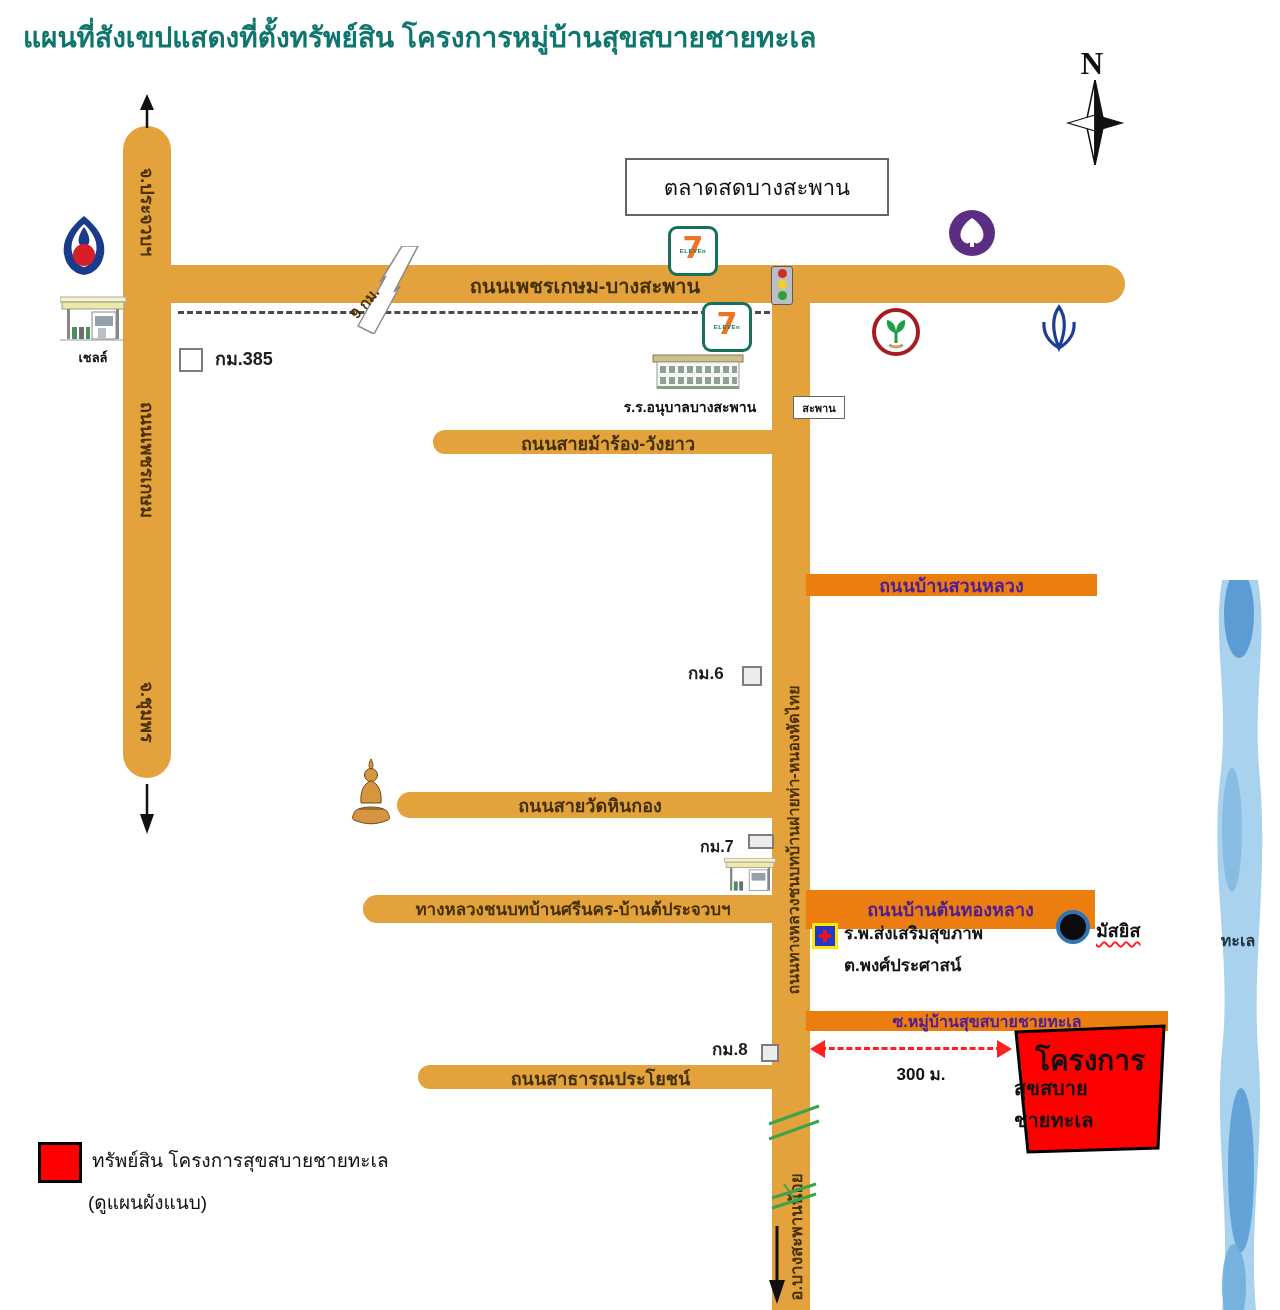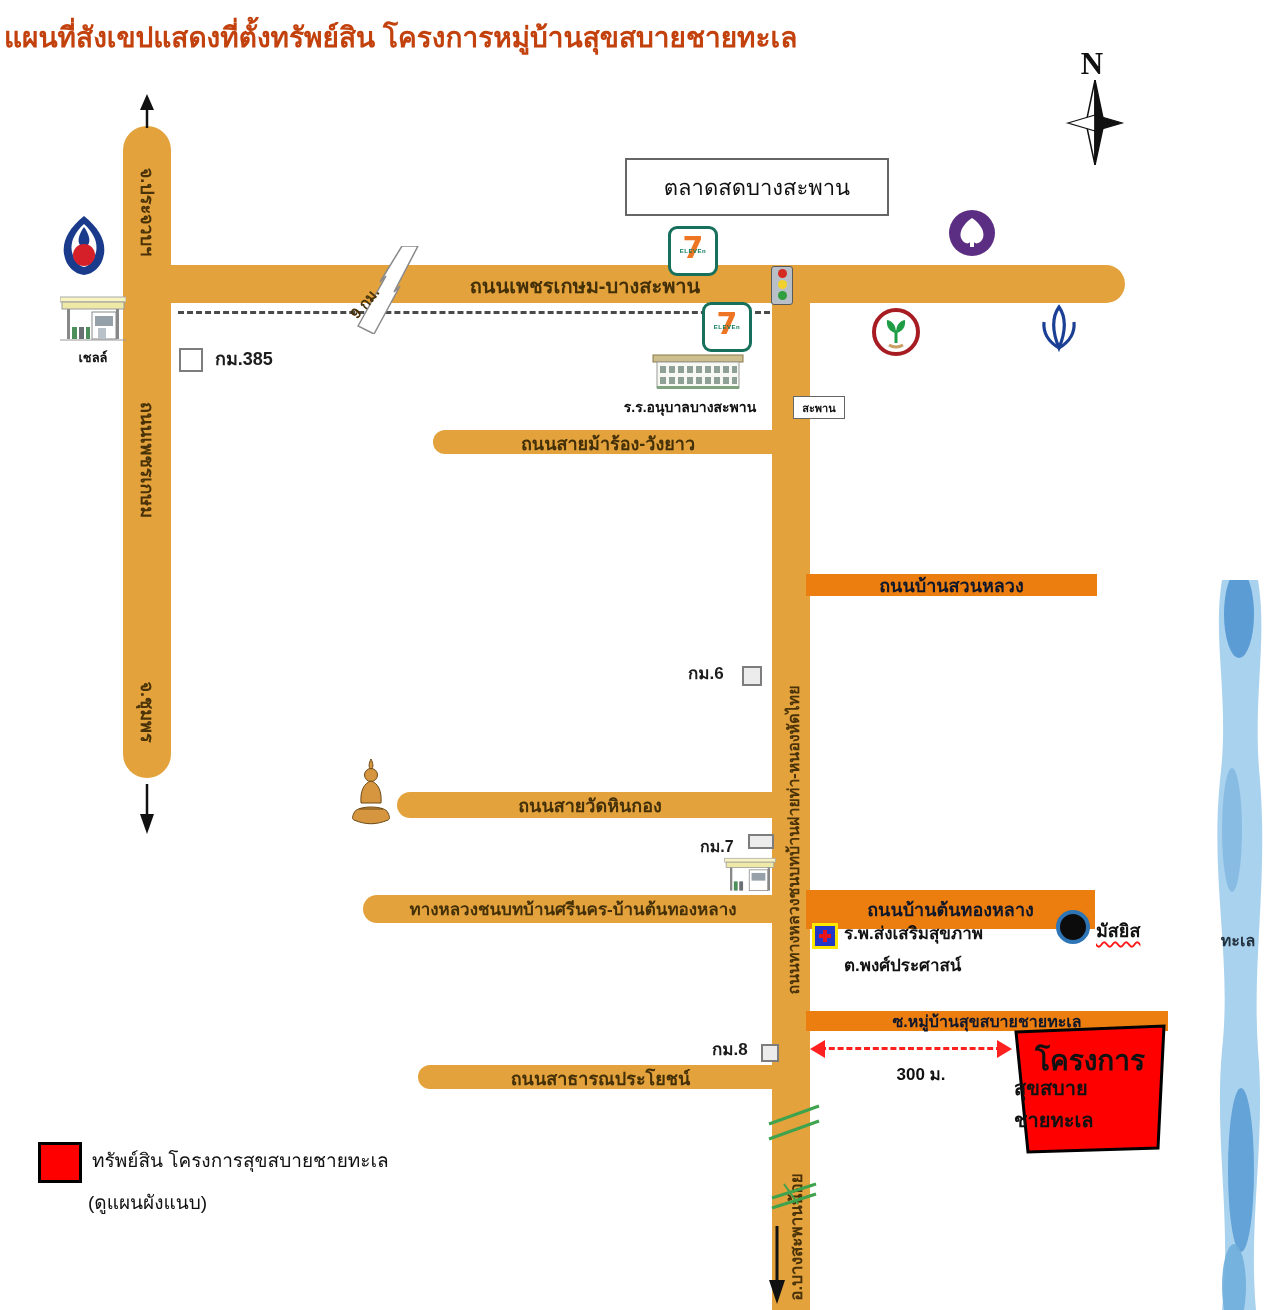--- a/index.html
+++ b/index.html
@@ -1,27 +1,27 @@
 <!DOCTYPE html>
 <html><head>
 <meta charset="utf-8">
 <style>
   html,body{margin:0;padding:0;background:#fff}
   .map{position:relative;width:1280px;height:1310px;background:#ffffff;
        font-family:"Liberation Sans",sans-serif;color:#111;overflow:hidden}
   .abs{position:absolute}
   .road{position:absolute;background:#E3A23C}
   .bar{position:absolute;background:#EC7D0F;display:flex;align-items:center;justify-content:center;
-       font-weight:bold;color:#0f172a}
+       font-weight:bold;color:#4c1d95}
   .rlabel{position:absolute;text-align:center;font-weight:bold;color:#443008;line-height:24px}
   .vtext{position:absolute;text-align:center;font-weight:bold;color:#4a3208;white-space:nowrap;line-height:22px}
   .kmtext{position:absolute;font-weight:bold;color:#1c1c1c;font-size:17px;line-height:22px}
   .kmbox{position:absolute;background:#ececec;border:2px solid #7d7d7d}
   .whitebox{position:absolute;background:#fff;border:2px solid #666;display:flex;align-items:center;justify-content:center}
-  .title{position:absolute;left:4px;top:18px;font-size:28px;font-weight:bold;color:#c2410c;line-height:40px}
+  .title{position:absolute;left:23px;top:18px;font-size:28px;font-weight:bold;color:#0f766e;line-height:40px}
   .sev{position:absolute;width:44px;height:44px;background:#fff;border:3px solid #17705C;border-radius:9px}
   .sev7{position:absolute;left:0;right:0;top:3px;text-align:center;color:#EE7523;font-size:30px;
         font-weight:bold;line-height:32px;font-family:"DejaVu Sans",sans-serif}
   .sevword{position:absolute;left:0;right:0;top:19px;text-align:center;color:#0B7A5B;font-size:6px;
         font-weight:bold;letter-spacing:.5px}
   .traffic{position:absolute;width:20px;height:37px;background:#b9bfc6;border:1px solid #5a5a5a;border-radius:3px}
   .traffic i{display:block;width:9px;height:9px;border-radius:50%;margin:2px auto 0}
   .legendline{position:absolute;font-size:19px;color:#111;line-height:26px}
   .dash300{position:absolute;left:810px;top:1040px;width:202px;height:18px}
   .dash300 .line{position:absolute;left:10px;right:10px;top:7px;border-top:3px dashed #ff2020}
@@ -86,21 +86,21 @@
 
   <div class="vtext" style="left:92px;top:201px;width:110px;font-size:18px;transform:rotate(90deg)">จ.ประจวบฯ</div>
   <div class="vtext" style="left:82px;top:449px;width:130px;font-size:18px;transform:rotate(90deg)">ถนนเพชรเกษม</div>
   <div class="vtext" style="left:102px;top:701px;width:90px;font-size:18px;transform:rotate(90deg)">จ.ชุมพร</div>
   <div class="vtext" style="left:602px;top:829px;width:384px;font-size:16px;transform:rotate(-90deg)">ถนนทางหลวงชนบทบ้านฝายท่า-หนองหัดไทย</div>
   <div class="vtext" style="left:724px;top:1226px;width:146px;font-size:17px;transform:rotate(-90deg)">อ.บางสะพานน้อย</div>
 
   <div class="rlabel" style="left:380px;top:274px;width:410px;font-size:20px">ถนนเพชรเกษม-บางสะพาน</div>
   <div class="rlabel" style="left:433px;top:432px;width:350px;font-size:18px">ถนนสายม้าร้อง-วังยาว</div>
   <div class="rlabel" style="left:397px;top:794px;width:386px;font-size:18px">ถนนสายวัดหินกอง</div>
-  <div class="rlabel" style="left:363px;top:898px;width:420px;font-size:17px">ทางหลวงชนบทบ้านศรีนคร-บ้านต้นทองหลาง</div>
+  <div class="rlabel" style="left:363px;top:898px;width:420px;font-size:17px">ทางหลวงชนบทบ้านศรีนคร-บ้านต้ประจวบฯ</div>
   <div class="rlabel" style="left:418px;top:1067px;width:365px;font-size:18px">ถนนสาธารณประโยชน์</div>
 
   <div class="bar" style="left:806px;top:574px;width:291px;height:22px;font-size:18px">
     <span>ถนนบ้านสวนหลวง</span>
   </div>
   <div class="bar" style="left:806px;top:890px;width:289px;height:39px;font-size:18px">
     <span>ถนนบ้านต้นทองหลาง</span>
   </div>
   <div class="bar" style="left:806px;top:1011px;width:362px;height:20px;font-size:16px">
     <span>ซ.หมู่บ้านสุขสบายชายทะเล</span>

